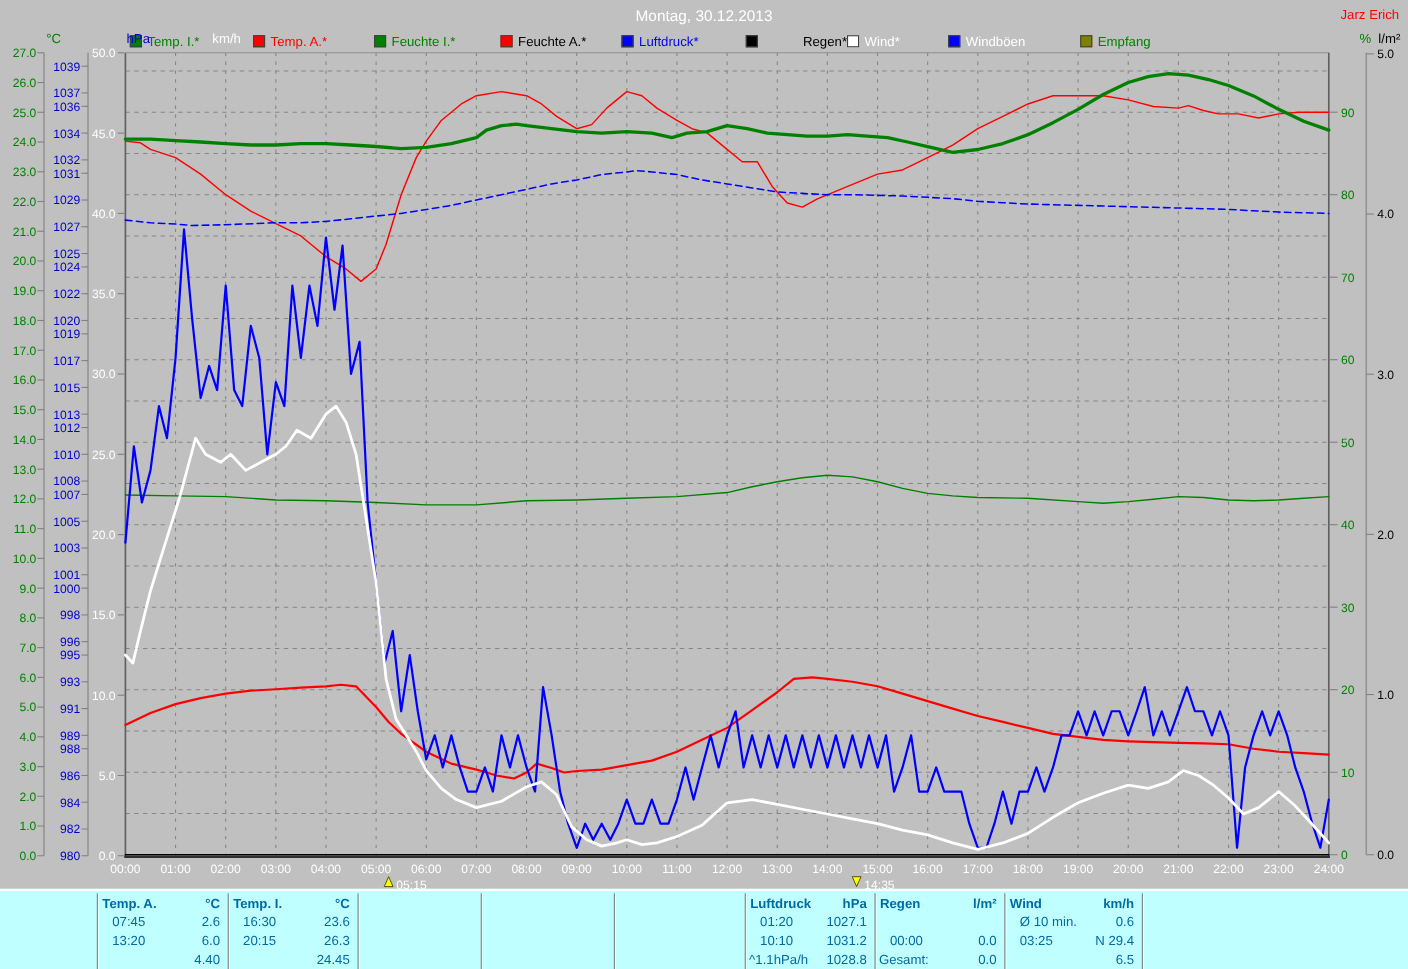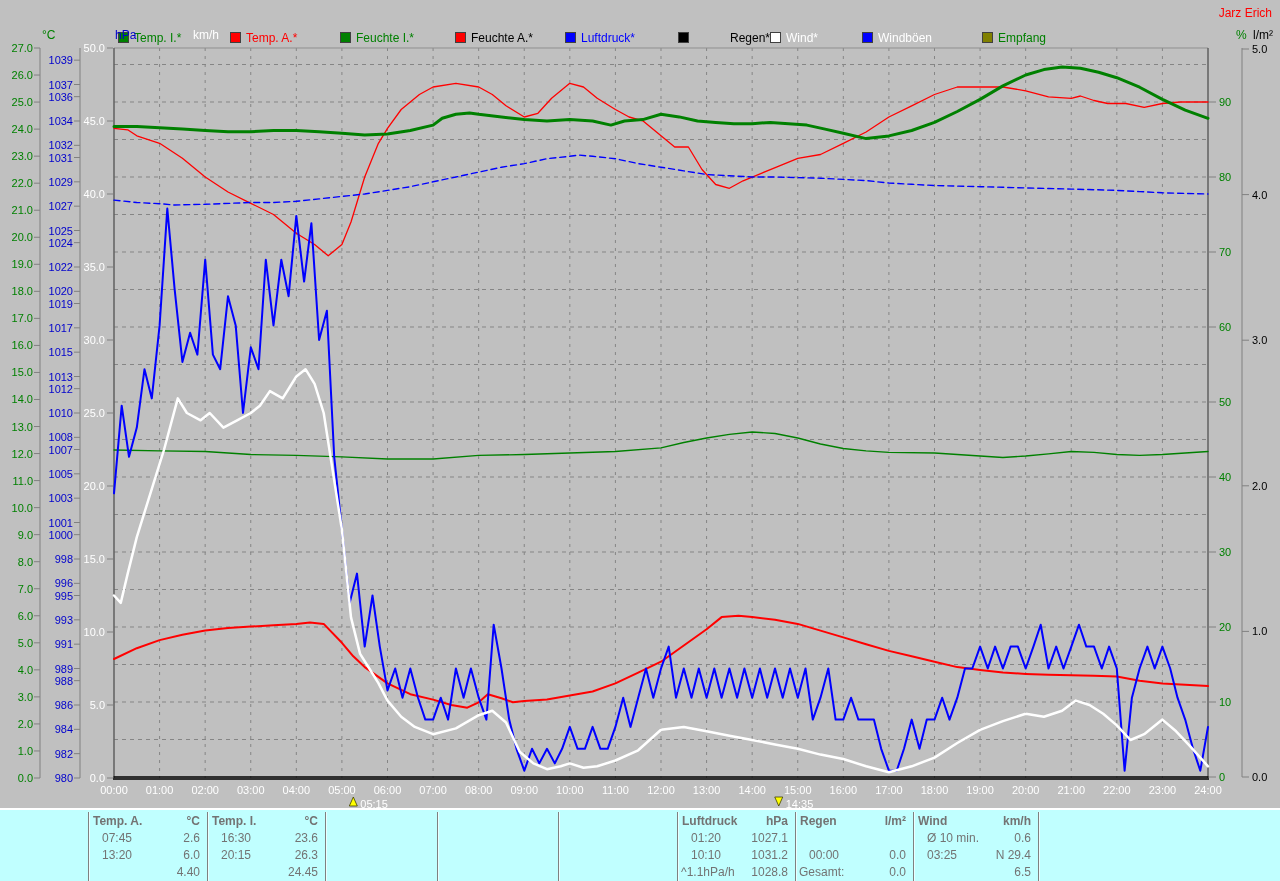--- a/index.html
+++ b/index.html
@@ -7,35 +7,36 @@
           font-family:"Liberation Sans",sans-serif;-webkit-font-smoothing:none;}
   .title{position:absolute;top:6px;left:0;width:1280px;text-align:center;color:#ffffff;font-size:14px;}
   .watermark{position:absolute;top:6px;right:8px;color:#ff0000;font-size:12px;}
   .legend-item{position:absolute;top:31px;height:13px;display:flex;align-items:center;font-size:12px;cursor:default;}
   .sw{display:inline-block;width:9px;height:9px;margin-right:5px;border:1px solid #404040;}
   .axis-hdr{position:absolute;top:28px;font-size:12px;}
   #chart{position:absolute;left:0;top:0;}
   
   #stat-table{position:absolute;left:0;top:808px;width:1280px;height:73px;background:#c0ffff;border-top:2px solid #ffffff;}
   .tdiv{position:absolute;top:2px;bottom:0;width:1px;background:#808080;box-shadow:1px 0 0 #e8ffff;}
-  .tsec{position:absolute;top:3px;height:68px;font-size:12px;color:#737373;}
+  .tsec{position:absolute;top:3px;height:68px;font-size:12px;color:#0369a1;}
   .trow{position:relative;height:17px;line-height:17px;display:flex;justify-content:space-between;}
   .tn{font-weight:bold;padding-left:5px;}
   .tu{font-weight:bold;padding-right:7px;}
   .tt{padding-left:14px;}
   .tl{padding-left:4px;}
   .tv{padding-right:7px;}
   .rowlabels{position:absolute;left:0;top:3px;width:88px;font-weight:bold;font-size:12px;}
   .rowlabels div{height:17px;line-height:17px;padding-left:7px;}
 </style>
 </head>
 <body>
 
 <div id="screen">
 
+  <div class="title">Montag, 30.12.2013</div>
   <div class="watermark">Jarz Erich</div>
 
   <div>
     <div class="legend-item" style="left:118px">
         <i class="sw" style="background: rgb(0, 128, 0);"></i>
         <span style="color: rgb(0, 128, 0);">Temp. I.*</span>
       </div>
     <div class="legend-item" style="left:230px">
         <i class="sw" style="background: rgb(255, 0, 0);"></i>
         <span style="color: rgb(255, 0, 0);">Temp. A.*</span>

